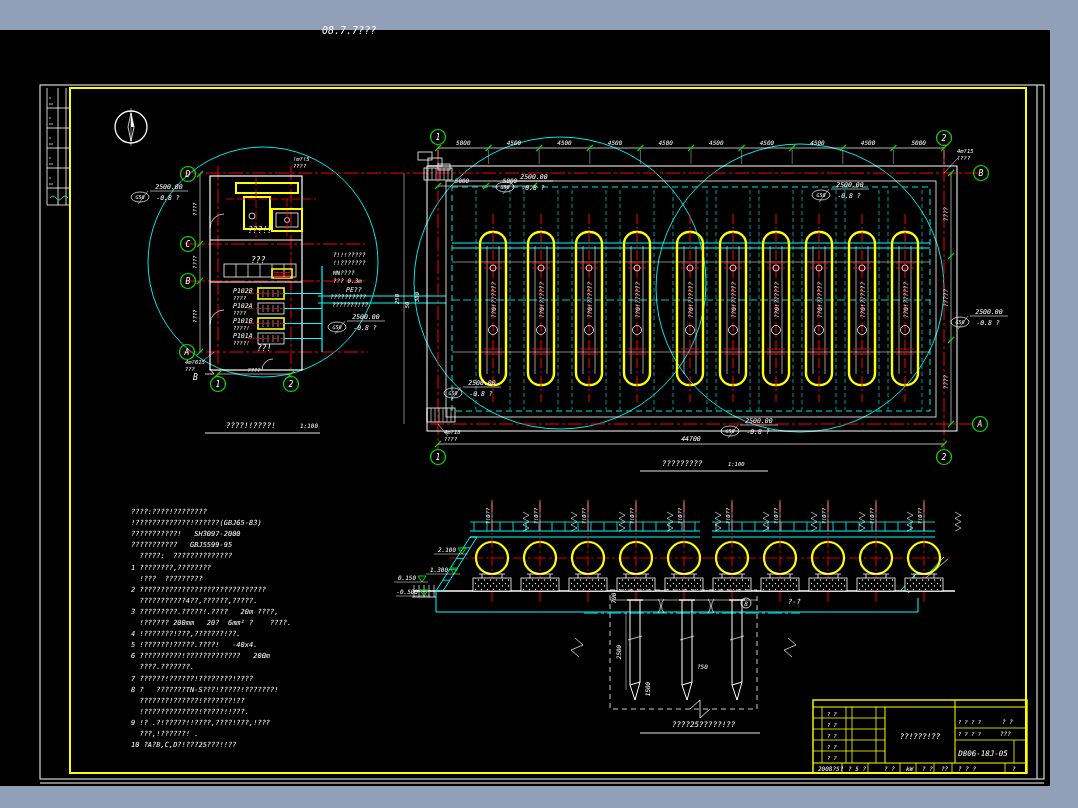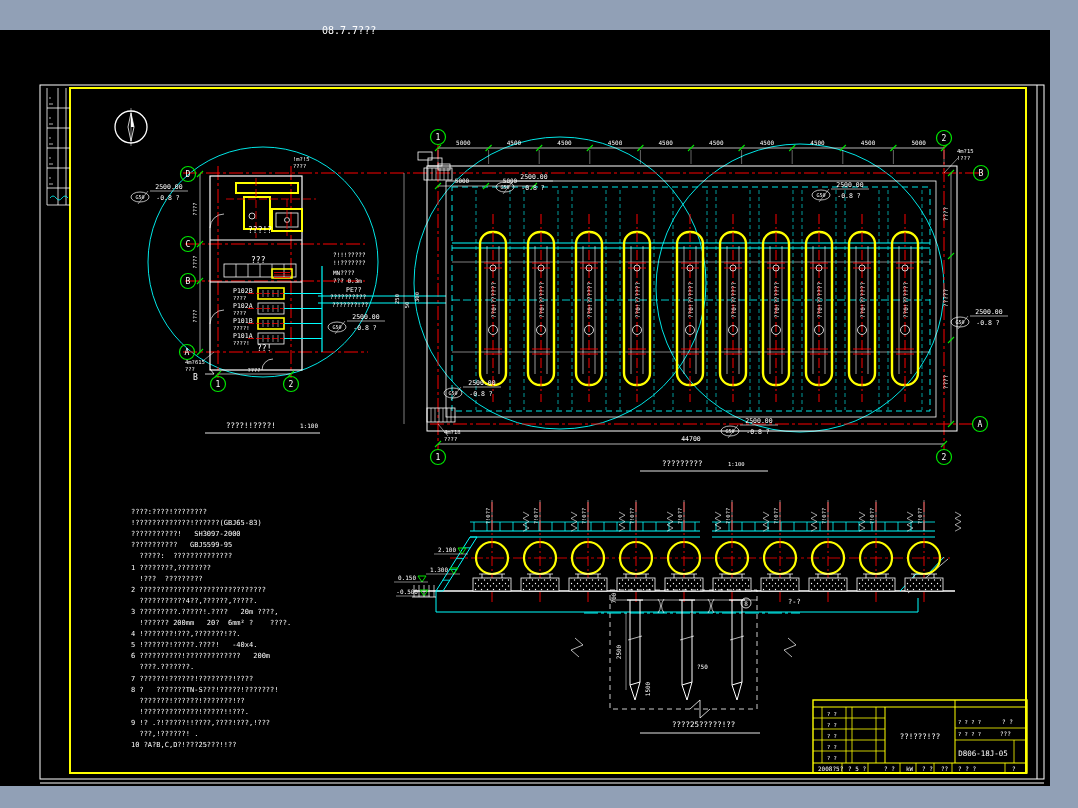--- a/index.html
+++ b/index.html
@@ -1,16 +1,16 @@
 <!DOCTYPE html>
 <html><head>
 <meta charset="utf-8">
 <style>
   html,body{margin:0;padding:0;background:#91a0b6;}
-  .stage{position:relative;width:1078px;height:808px;background:#91a0b6;overflow:hidden;}
+  .stage{position:relative;width:1078px;height:808px;background:#91a0b6;overflow:hidden;font-style:italic;}
   svg text{font-family:"DejaVu Sans Mono","Liberation Mono",monospace;fill:#ffffff;white-space:pre;}
 </style>
 </head>
 <body>
 
 <div class="stage">
   <svg id="cad" width="1078" height="808" viewBox="0 0 1078 808">
       <g>
         <rect x="0" y="0" width="1078" height="808" stroke="none" stroke-width="1" fill="#91a0b6"></rect>
         <rect x="0" y="30" width="1050" height="756" stroke="none" stroke-width="1" fill="#000000"></rect>

